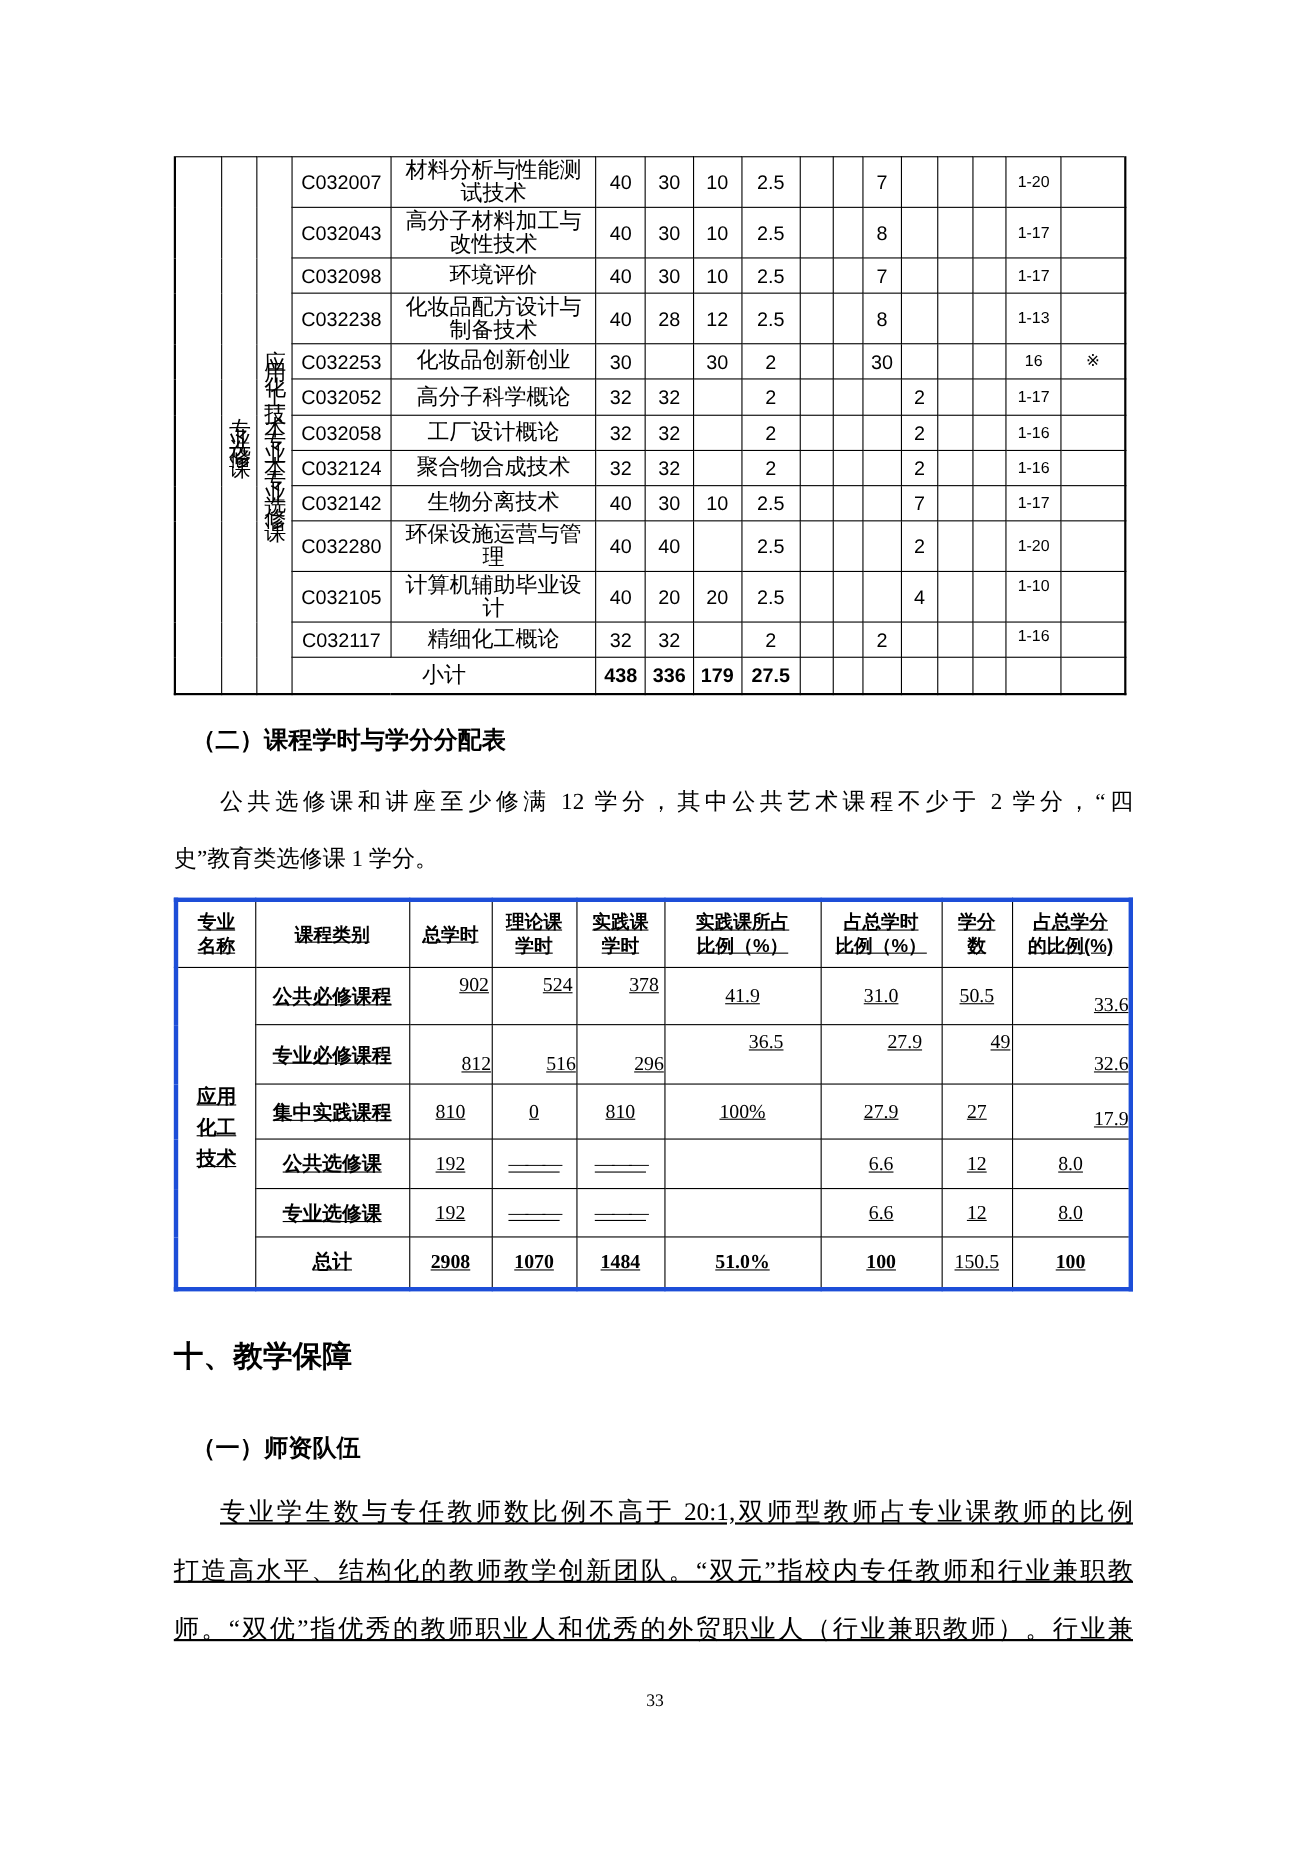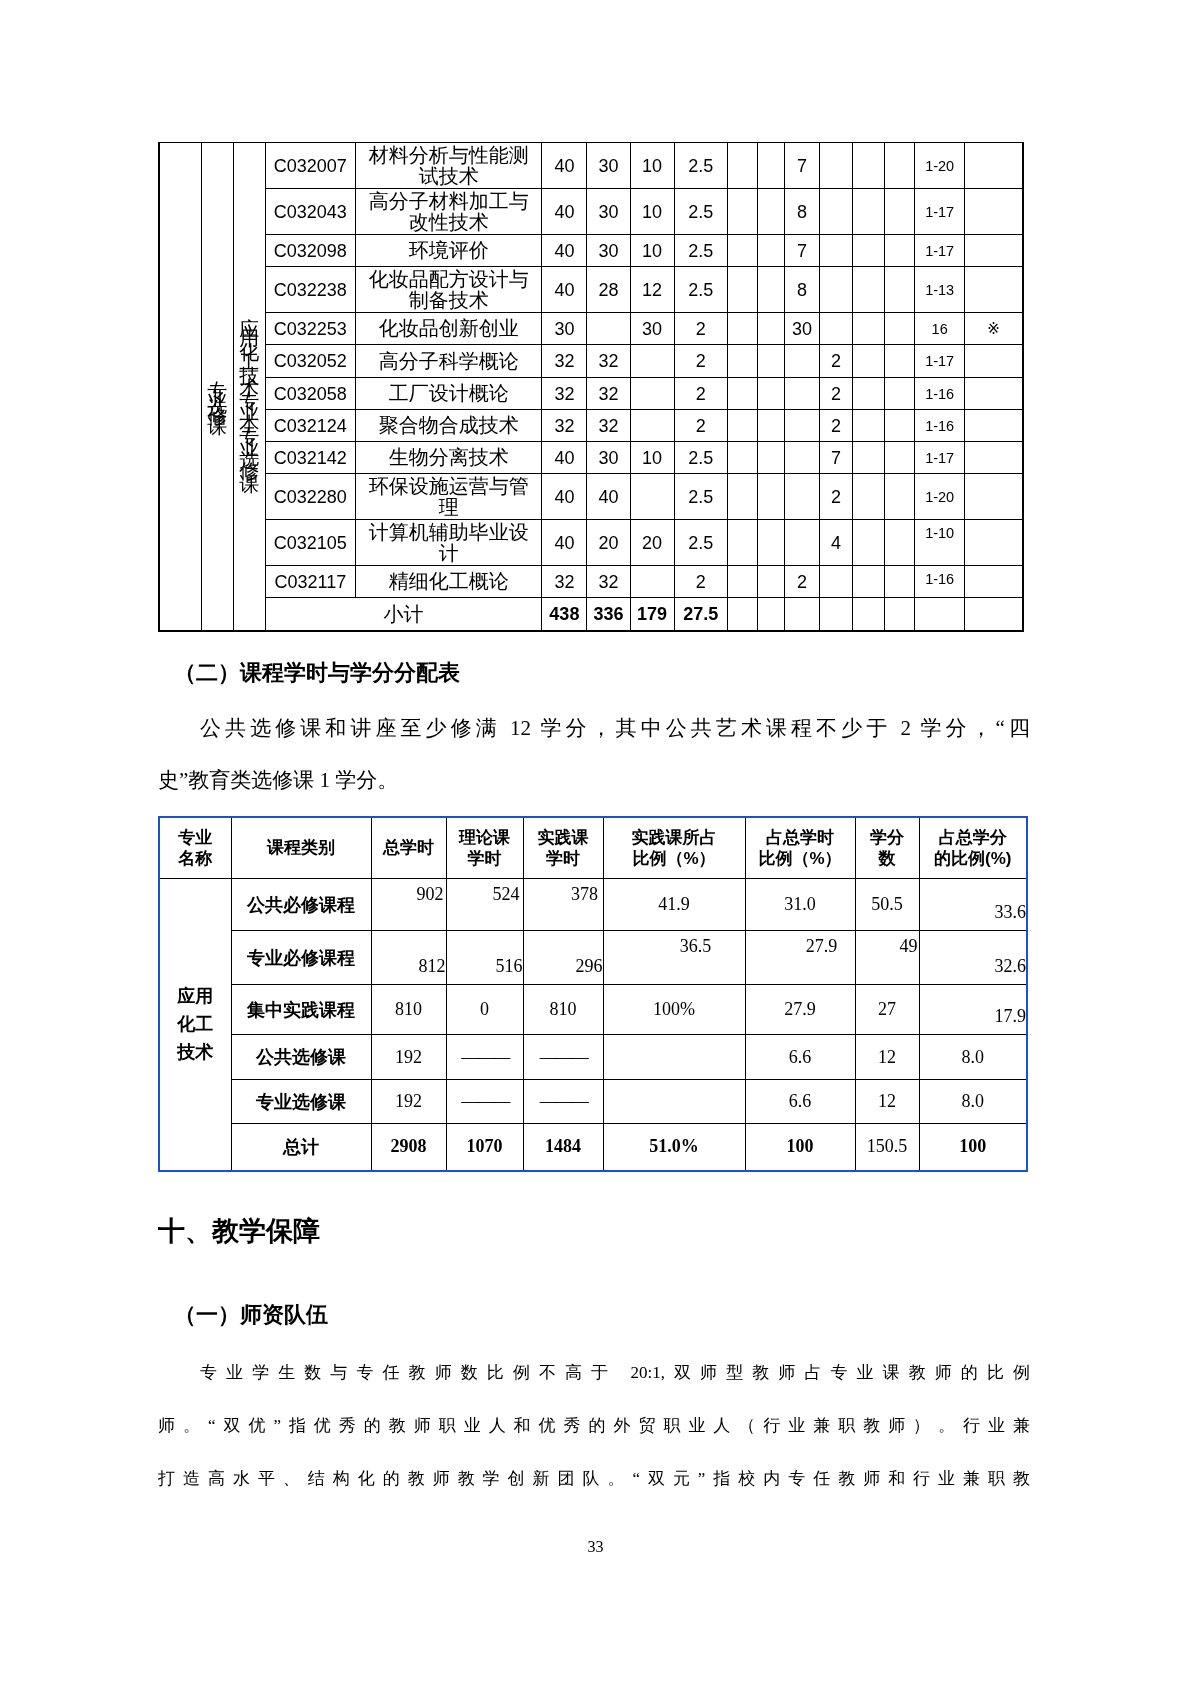--- a/index.html
+++ b/index.html
@@ -34,21 +34,21 @@
   }
   #t1 td.b{font-weight:bold;}
   .vtext{
     writing-mode:vertical-rl;text-orientation:upright;
     font-family:"Liberation Serif","DejaVu Serif",serif;
     font-size:20px;line-height:27px;margin:0 auto;
   }
   .vb{letter-spacing:9px;}
   .vc{letter-spacing:12px;}
 
-  #t2{width:868px;border:2px solid #1d4ed8;margin-top:10px;}
+  #t2{width:868px;border:4px solid #1d4ed8;margin-top:10px;text-decoration:underline;}
   #t2 th,#t2 td{border:1.5px solid #000;padding:0;overflow:hidden;vertical-align:middle;text-align:center;}
   #t2 th{
     font-family:"Liberation Sans","DejaVu Sans",sans-serif;
     font-size:17px;font-weight:bold;line-height:21px;white-space:pre-line;
   }
   #t2 td.cat{
     font-family:"Liberation Sans","DejaVu Sans",sans-serif;
     font-size:18px;font-weight:bold;
   }
   #t2 td.major{
@@ -68,21 +68,21 @@
   }
   .h1x{
     font-family:"Liberation Sans","DejaVu Sans",sans-serif;
     font-size:27px;font-weight:bold;margin:42px 0 0 0;line-height:34px;
   }
   .h2y{
     font-family:"Liberation Sans","DejaVu Sans",sans-serif;
     font-size:22px;font-weight:bold;margin:52px 0 0 16px;line-height:30px;
   }
   .para{font-size:21px;margin-top:14px;}
-  .para2{font-size:17px;margin-top:16px;}
+  .para2{font-size:23px;margin-top:16px;text-decoration:underline;}
   .pline{
     text-align:justify;text-align-last:justify;
     line-height:52px;height:52px;white-space:nowrap;
   }
   .para2 .pline{line-height:53px;height:53px;}
   .pline.first{text-indent:42px;}
   .pline.lastline{text-align-last:left;}
   .pagenum{
     position:absolute;top:1538px;left:0;width:100%;text-align:center;
     font-size:16px;font-family:"Liberation Serif","DejaVu Serif",serif;
@@ -434,19 +434,19 @@
         <td class="valb">100</td>
       </tr>
     </tbody>
   </table>
 
   <div class="h1x">十、教学保障</div>
 
   <div class="h2y">（一）师资队伍</div>
   <div class="para2">
     <div class="pline first">专业学生数与专任教师数比例不高于 20:1,双师型教师占专业课教师的比例</div>
+    <div class="pline">打造高水平、结构化的教师教学创新团队。“双元”指校内专任教师和行业兼职教</div>
     <div class="pline">师。“双优”指优秀的教师职业人和优秀的外贸职业人（行业兼职教师）。行业兼</div>
-    <div class="pline">打造高水平、结构化的教师教学创新团队。“双元”指校内专任教师和行业兼职教</div>
   </div>
 
 </div>
 
 <div class="pagenum">33</div>
 
 </body></html>

